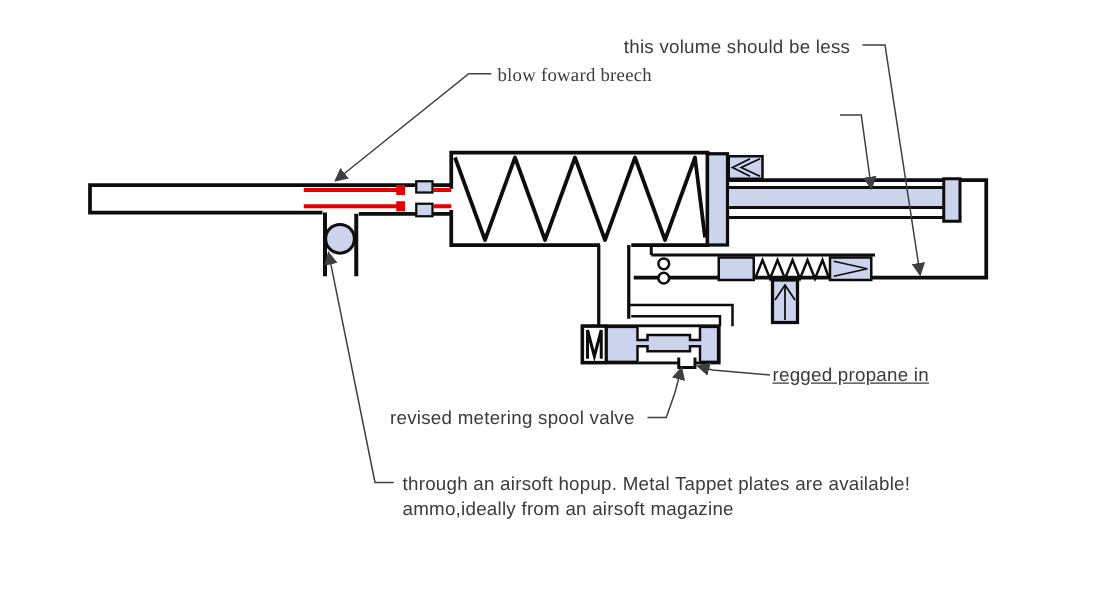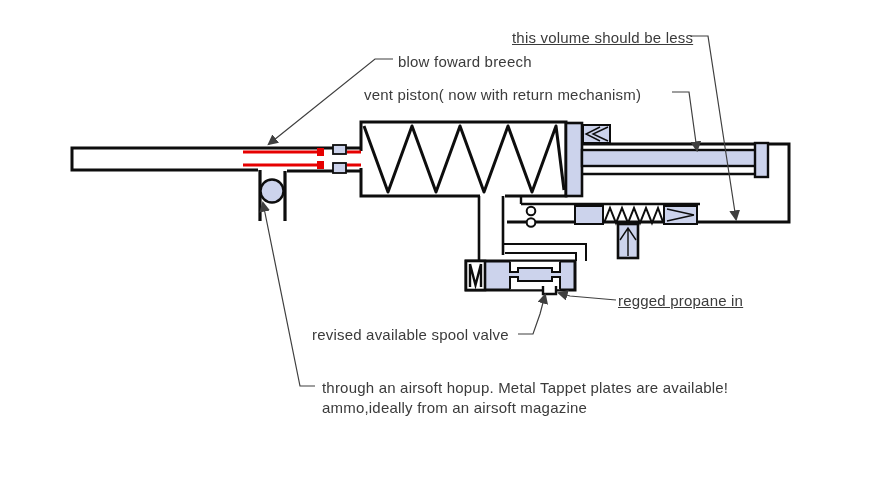--- a/index.html
+++ b/index.html
@@ -94,28 +94,27 @@
     <g stroke="#3f3f3f" stroke-width="1.2" fill="none">
       <path d="M393,59 H375 L269,144" marker-end="url(#arw)"></path>
       <path d="M690,36 H708 L736,219" marker-end="url(#arw)"></path>
       <path d="M672,92 H689 L697,150" marker-end="url(#arw)"></path>
       <path d="M616,300 L570,296 L559,293" marker-end="url(#arw)"></path>
       <path d="M518,334 H533 L540,314 L545,295" marker-end="url(#arw)"></path>
       <path d="M315,386 H300 L263,203" marker-end="url(#arw)"></path>
     </g>
   </svg>
 
-  <div class="lbl" style="left:512px;top:28px;text-decoration:underline;">this volume should be less</div>
+  <div class="lbl" style="left:499px;top:28px;">this volume should be less</div>
 
-  <div class="lbl" style="left:398px;top:52px;">blow foward breech</div>
+  <div class="lbl" style="left:398px;top:52px;font-family:Liberation Serif, serif;">blow foward breech</div>
 
-  <div class="lbl" style="left:364px;top:85px;">vent piston( now with return mechanism)</div>
 
   <div class="lbl" style="left:618px;top:291px;text-decoration:underline;">regged propane in</div>
 
-  <div class="lbl" style="left:312px;top:325px;">revised available spool valve</div>
+  <div class="lbl" style="left:312px;top:325px;">revised metering spool valve</div>
 
   <div class="lbl" style="left:322px;top:378px;line-height:20px;">
     <span>through an airsoft hopup. Metal Tappet plates are available!</span>
     <span>ammo,ideally from an airsoft magazine</span>
   </div>
 
 </div>
 
 </body></html>

